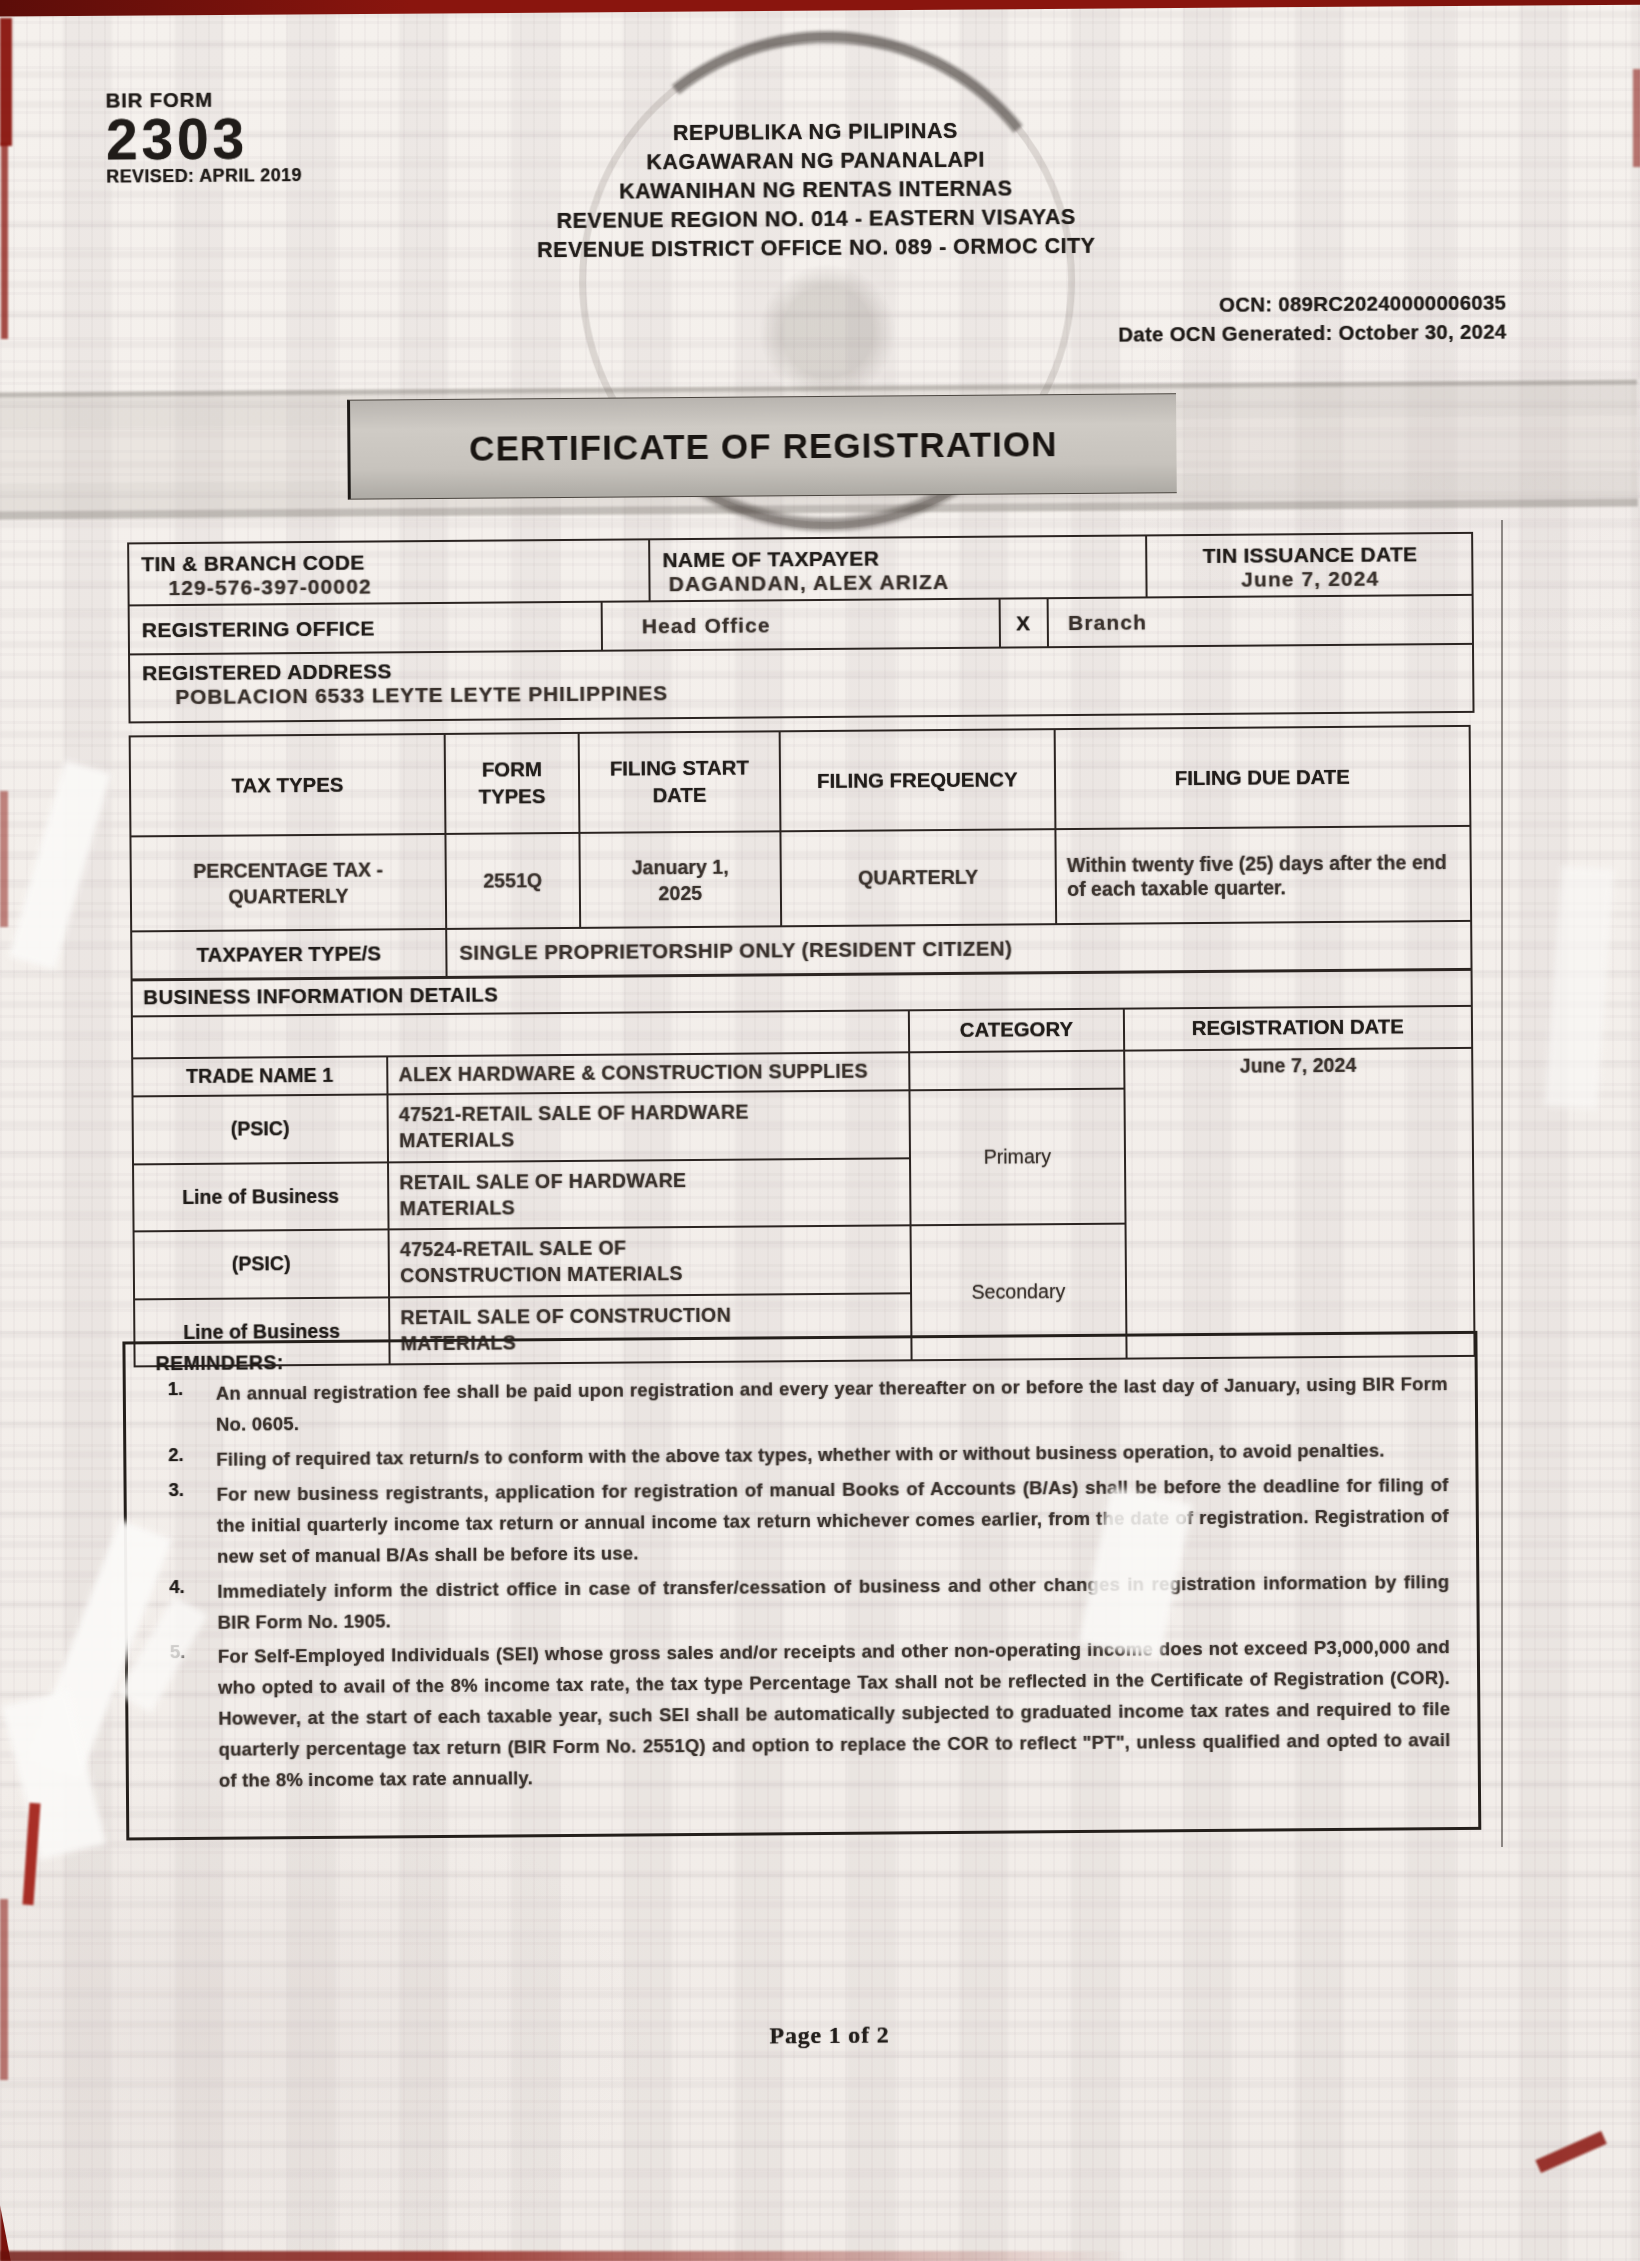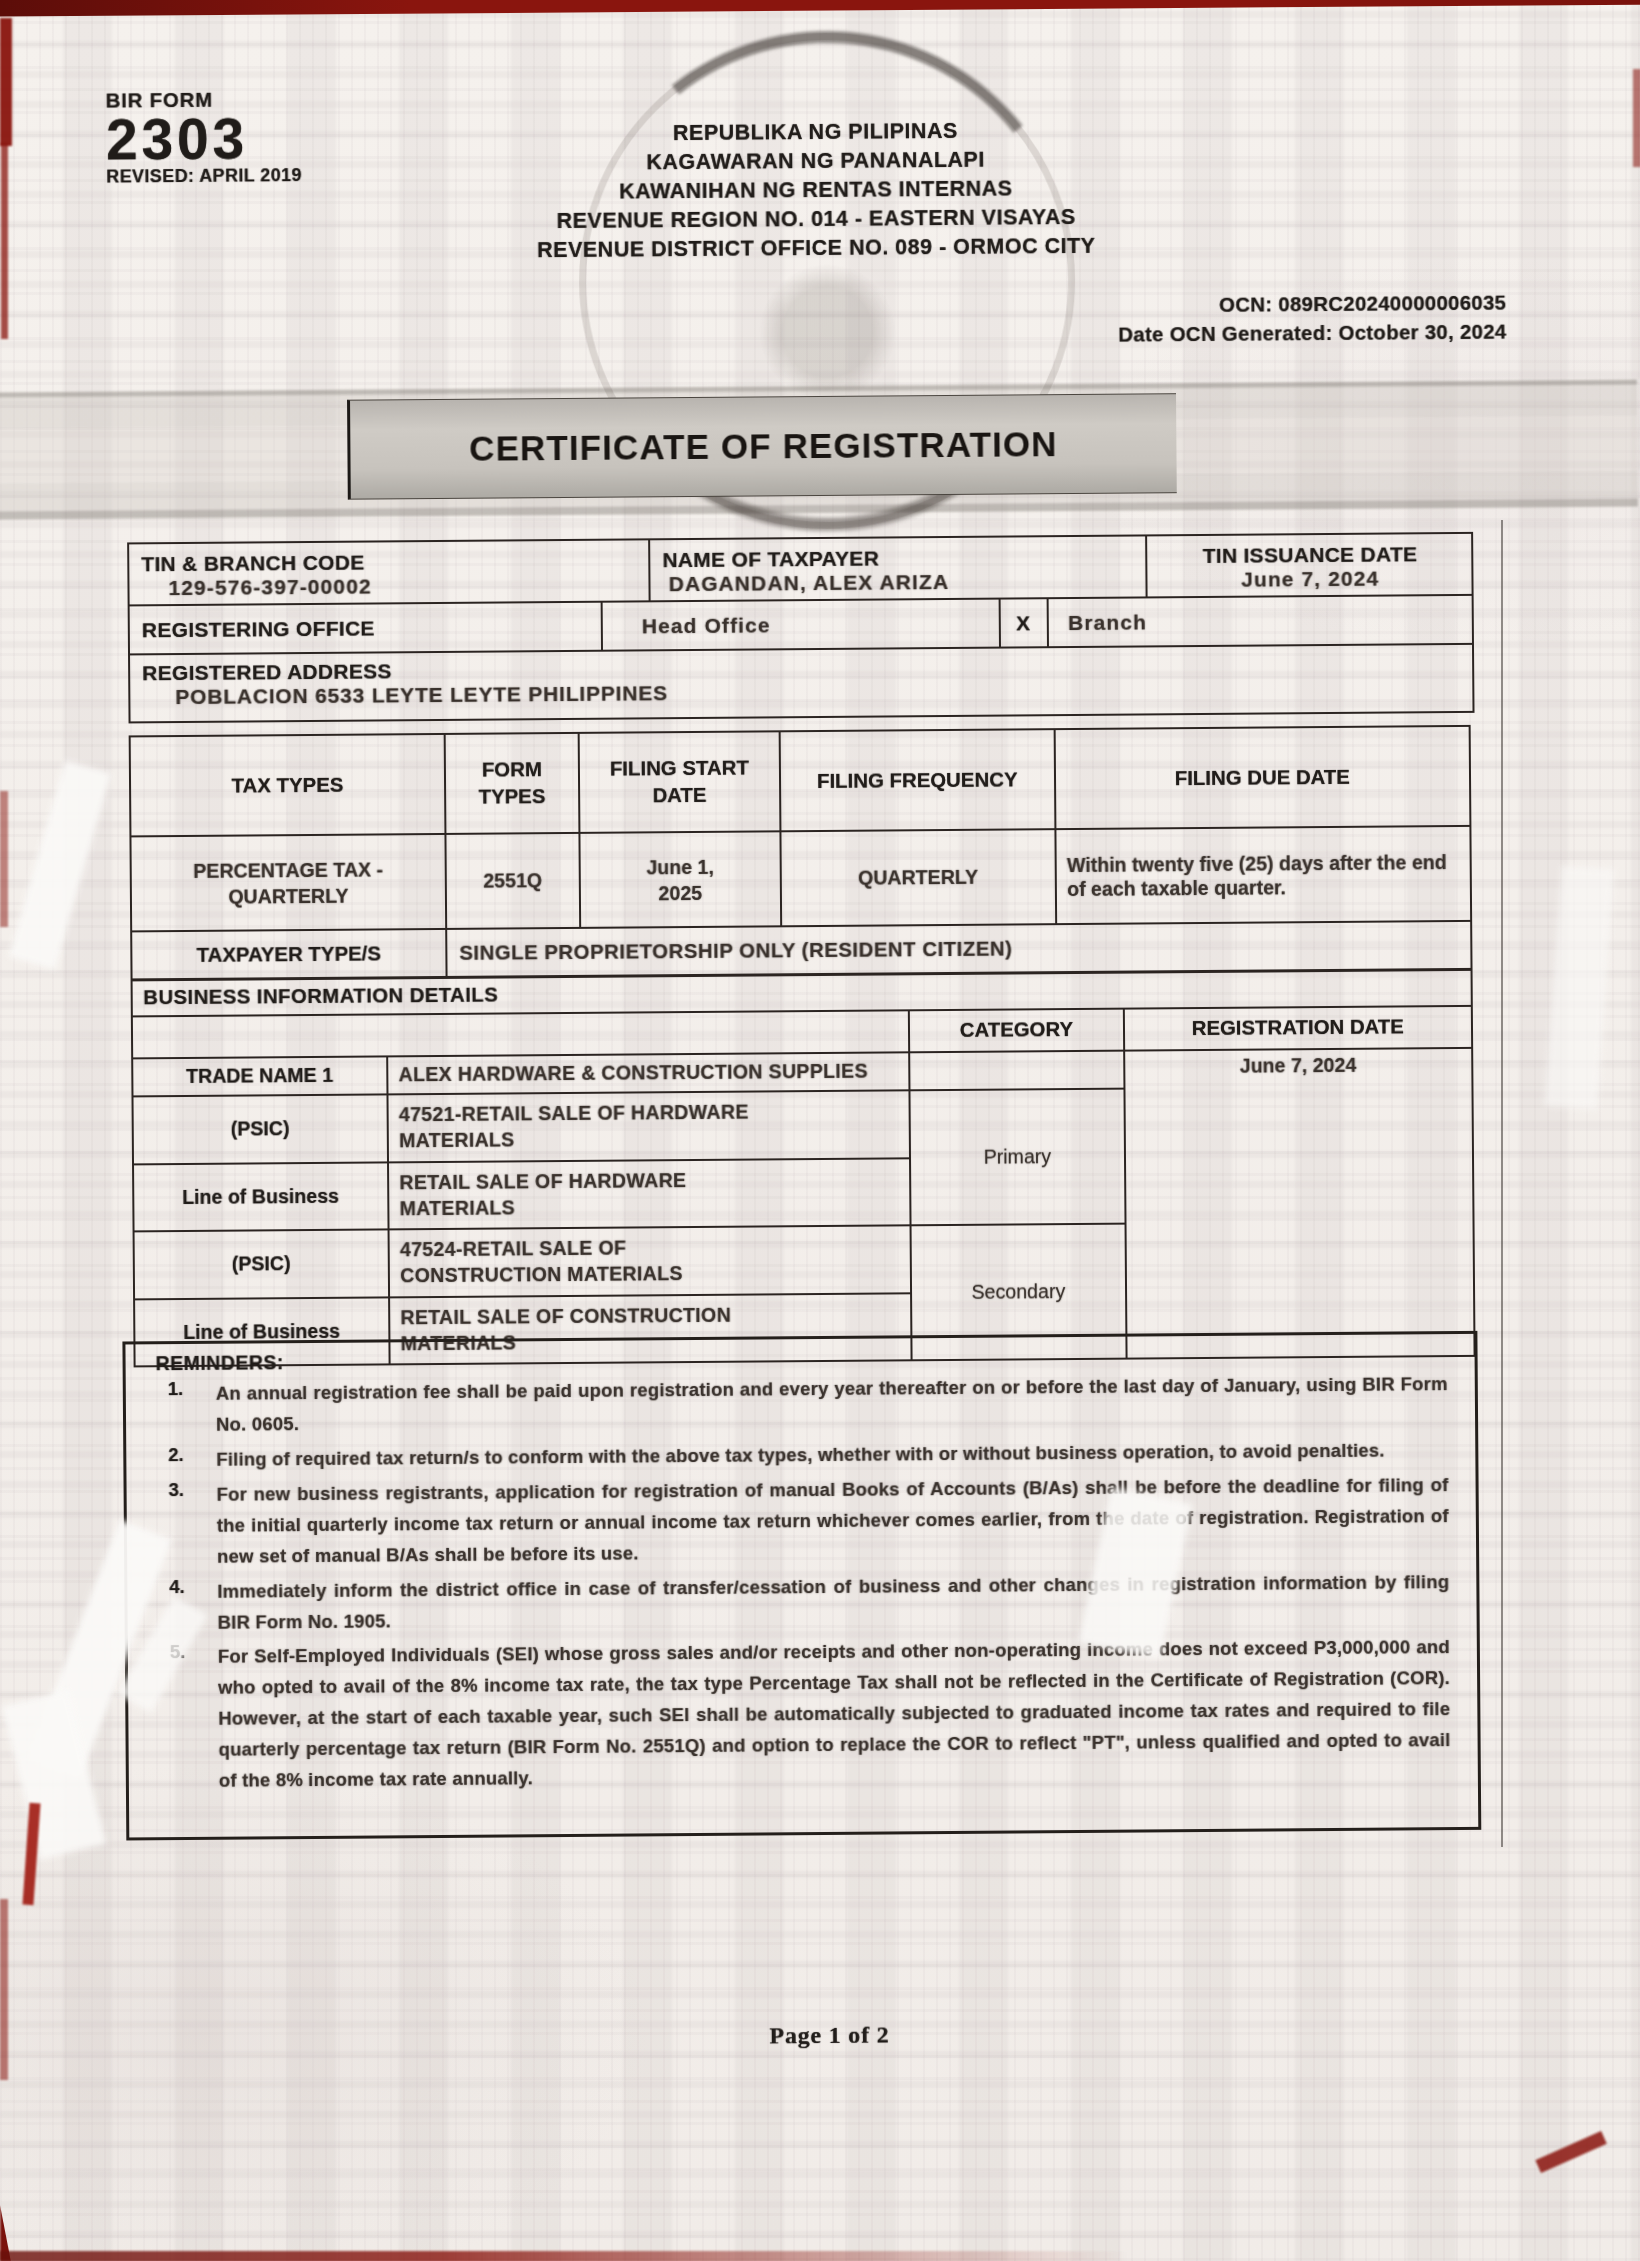--- a/index.html
+++ b/index.html
@@ -244,21 +244,21 @@
           <tr class="hrow">
         <td class="ink">TAX TYPES</td>
         <td class="ink">FORM TYPES</td>
         <td class="ink">FILING START DATE</td>
         <td class="ink">FILING FREQUENCY</td>
         <td class="ink">FILING DUE DATE</td>
       </tr>
       <tr class="drow">
         <td class="faint"><span class="taxname" style="display:inline-block;max-width:249px;">PERCENTAGE TAX - QUARTERLY</span></td>
         <td class="faint">2551Q</td>
-        <td class="faint"><span style="display:inline-block;max-width:113px;line-height:26px;">June 1, 2025</span></td>
+        <td class="faint"><span style="display:inline-block;max-width:113px;line-height:26px;">January 1, 2025</span></td>
         <td class="faint">QUARTERLY</td>
         <td class="due faint">Within twenty five (25) days after the end of each taxable quarter.</td>
       </tr>
       <tr class="trow">
         <td class="ink">TAXPAYER TYPE/S</td>
         <td class="tt-val faint" colspan="4">SINGLE PROPRIETORSHIP ONLY (RESIDENT CITIZEN)</td>
       </tr>
     </tbody>
       </table>
 

